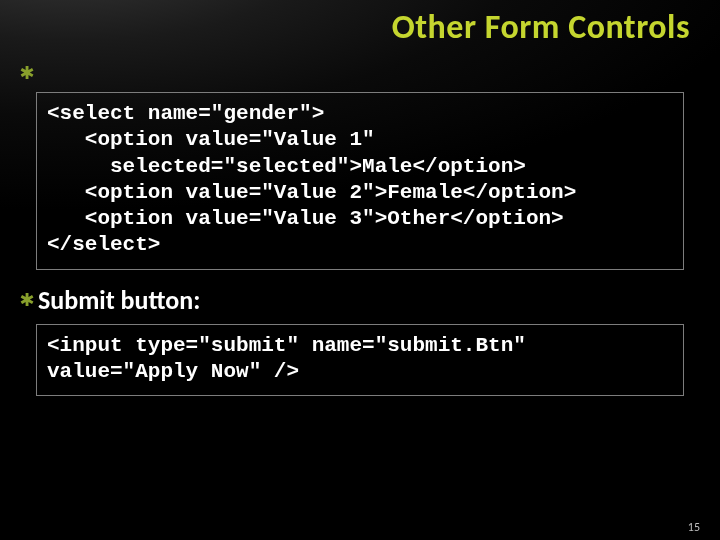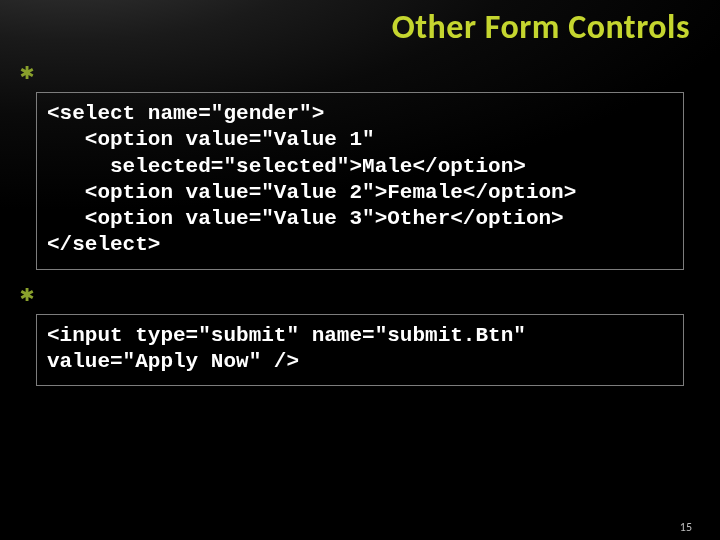--- a/index.html
+++ b/index.html
@@ -60,21 +60,21 @@
     font-family: Consolas, "Courier New", monospace;
     font-size: 21px;
     font-weight: 700;
     line-height: 1.25;
     white-space: pre;
     background: transparent;
   }
   .page-number {
     position: absolute;
     bottom: 6px;
-    right: 28px;
+    right: 20px;
     font-size: 12px;
     color: #bdbdbd;
   }
 </style>
 </head>
 <body>
 
 <div class="slide">
 
   <div class="title">Other Form Controls</div>
@@ -87,20 +87,21 @@
 
     <div class="codebox">&lt;select name="gender"&gt;
    &lt;option value="Value 1"
      selected="selected"&gt;Male&lt;/option&gt;
    &lt;option value="Value 2"&gt;Female&lt;/option&gt;
    &lt;option value="Value 3"&gt;Other&lt;/option&gt;
 &lt;/select&gt;</div>
 
     <div class="bullet-row">
       <span class="bullet-icon">✱</span>
+      <span class="bullet-text">Submit button:</span>
     </div>
 
     <div class="codebox">&lt;input type="submit" name="submit.Btn"
 value="Apply Now" /&gt;</div>
 
   </div>
 
   <div class="page-number">15</div>
 
 </div>

